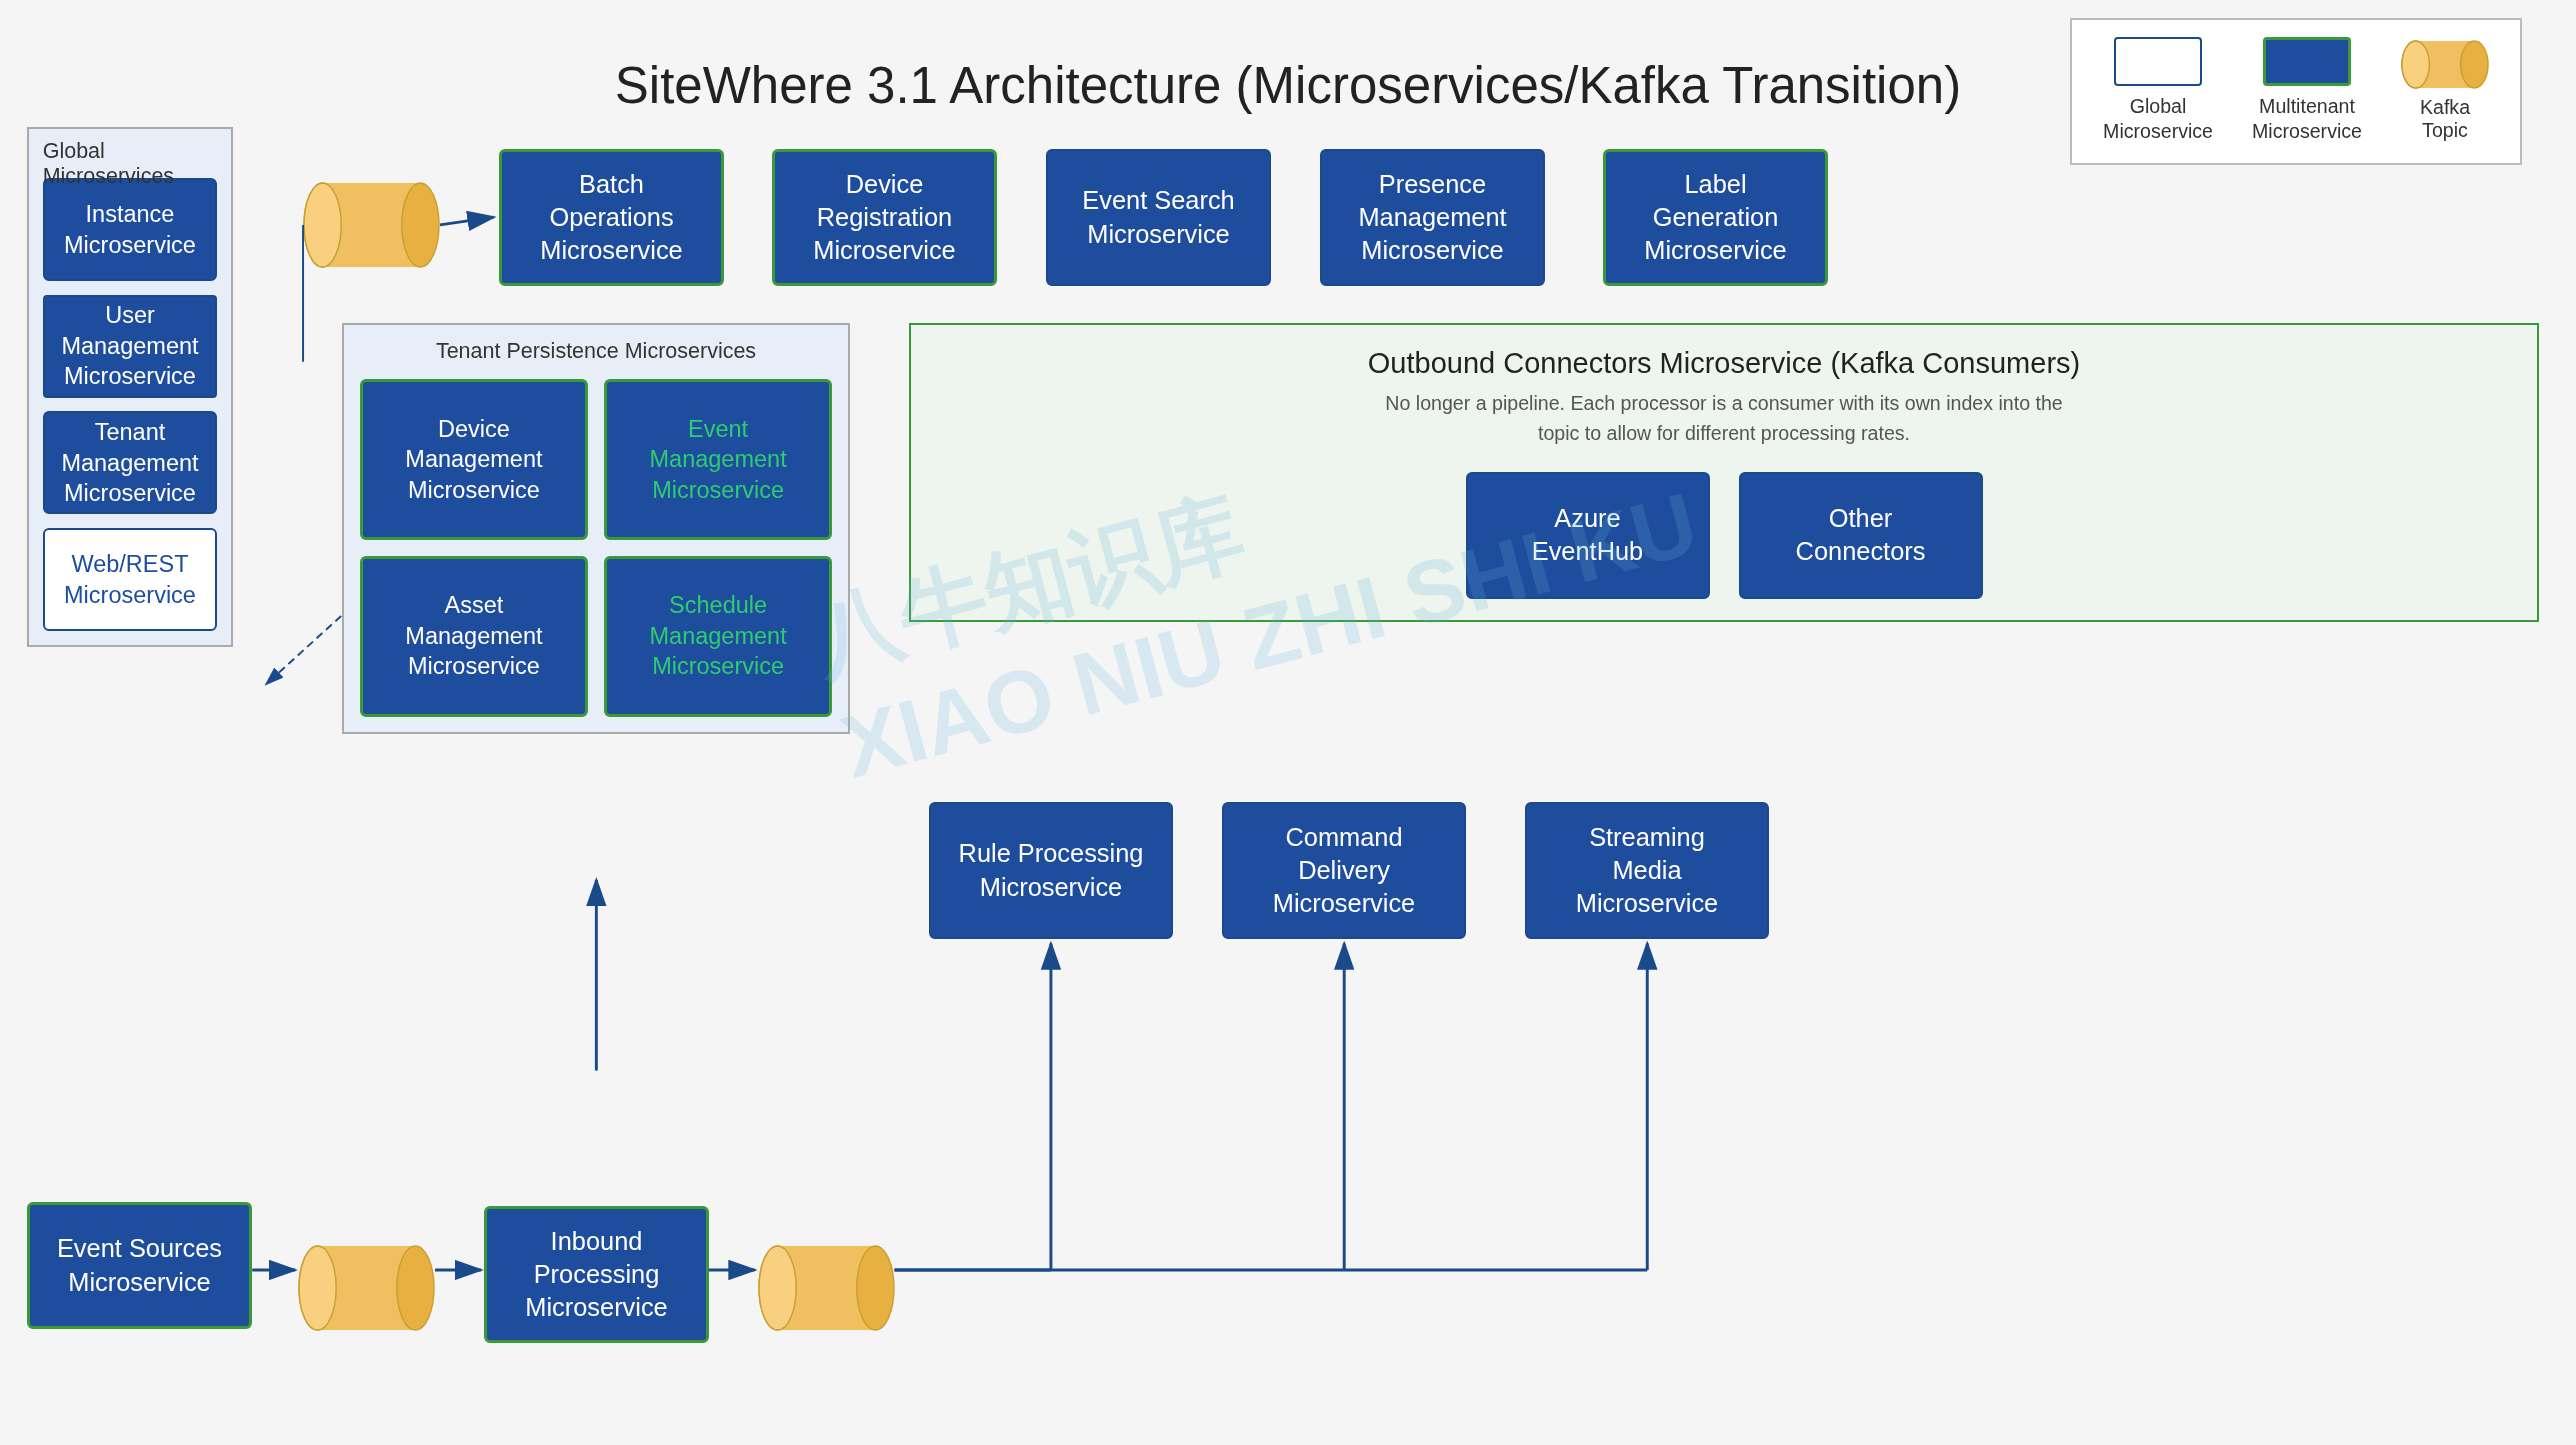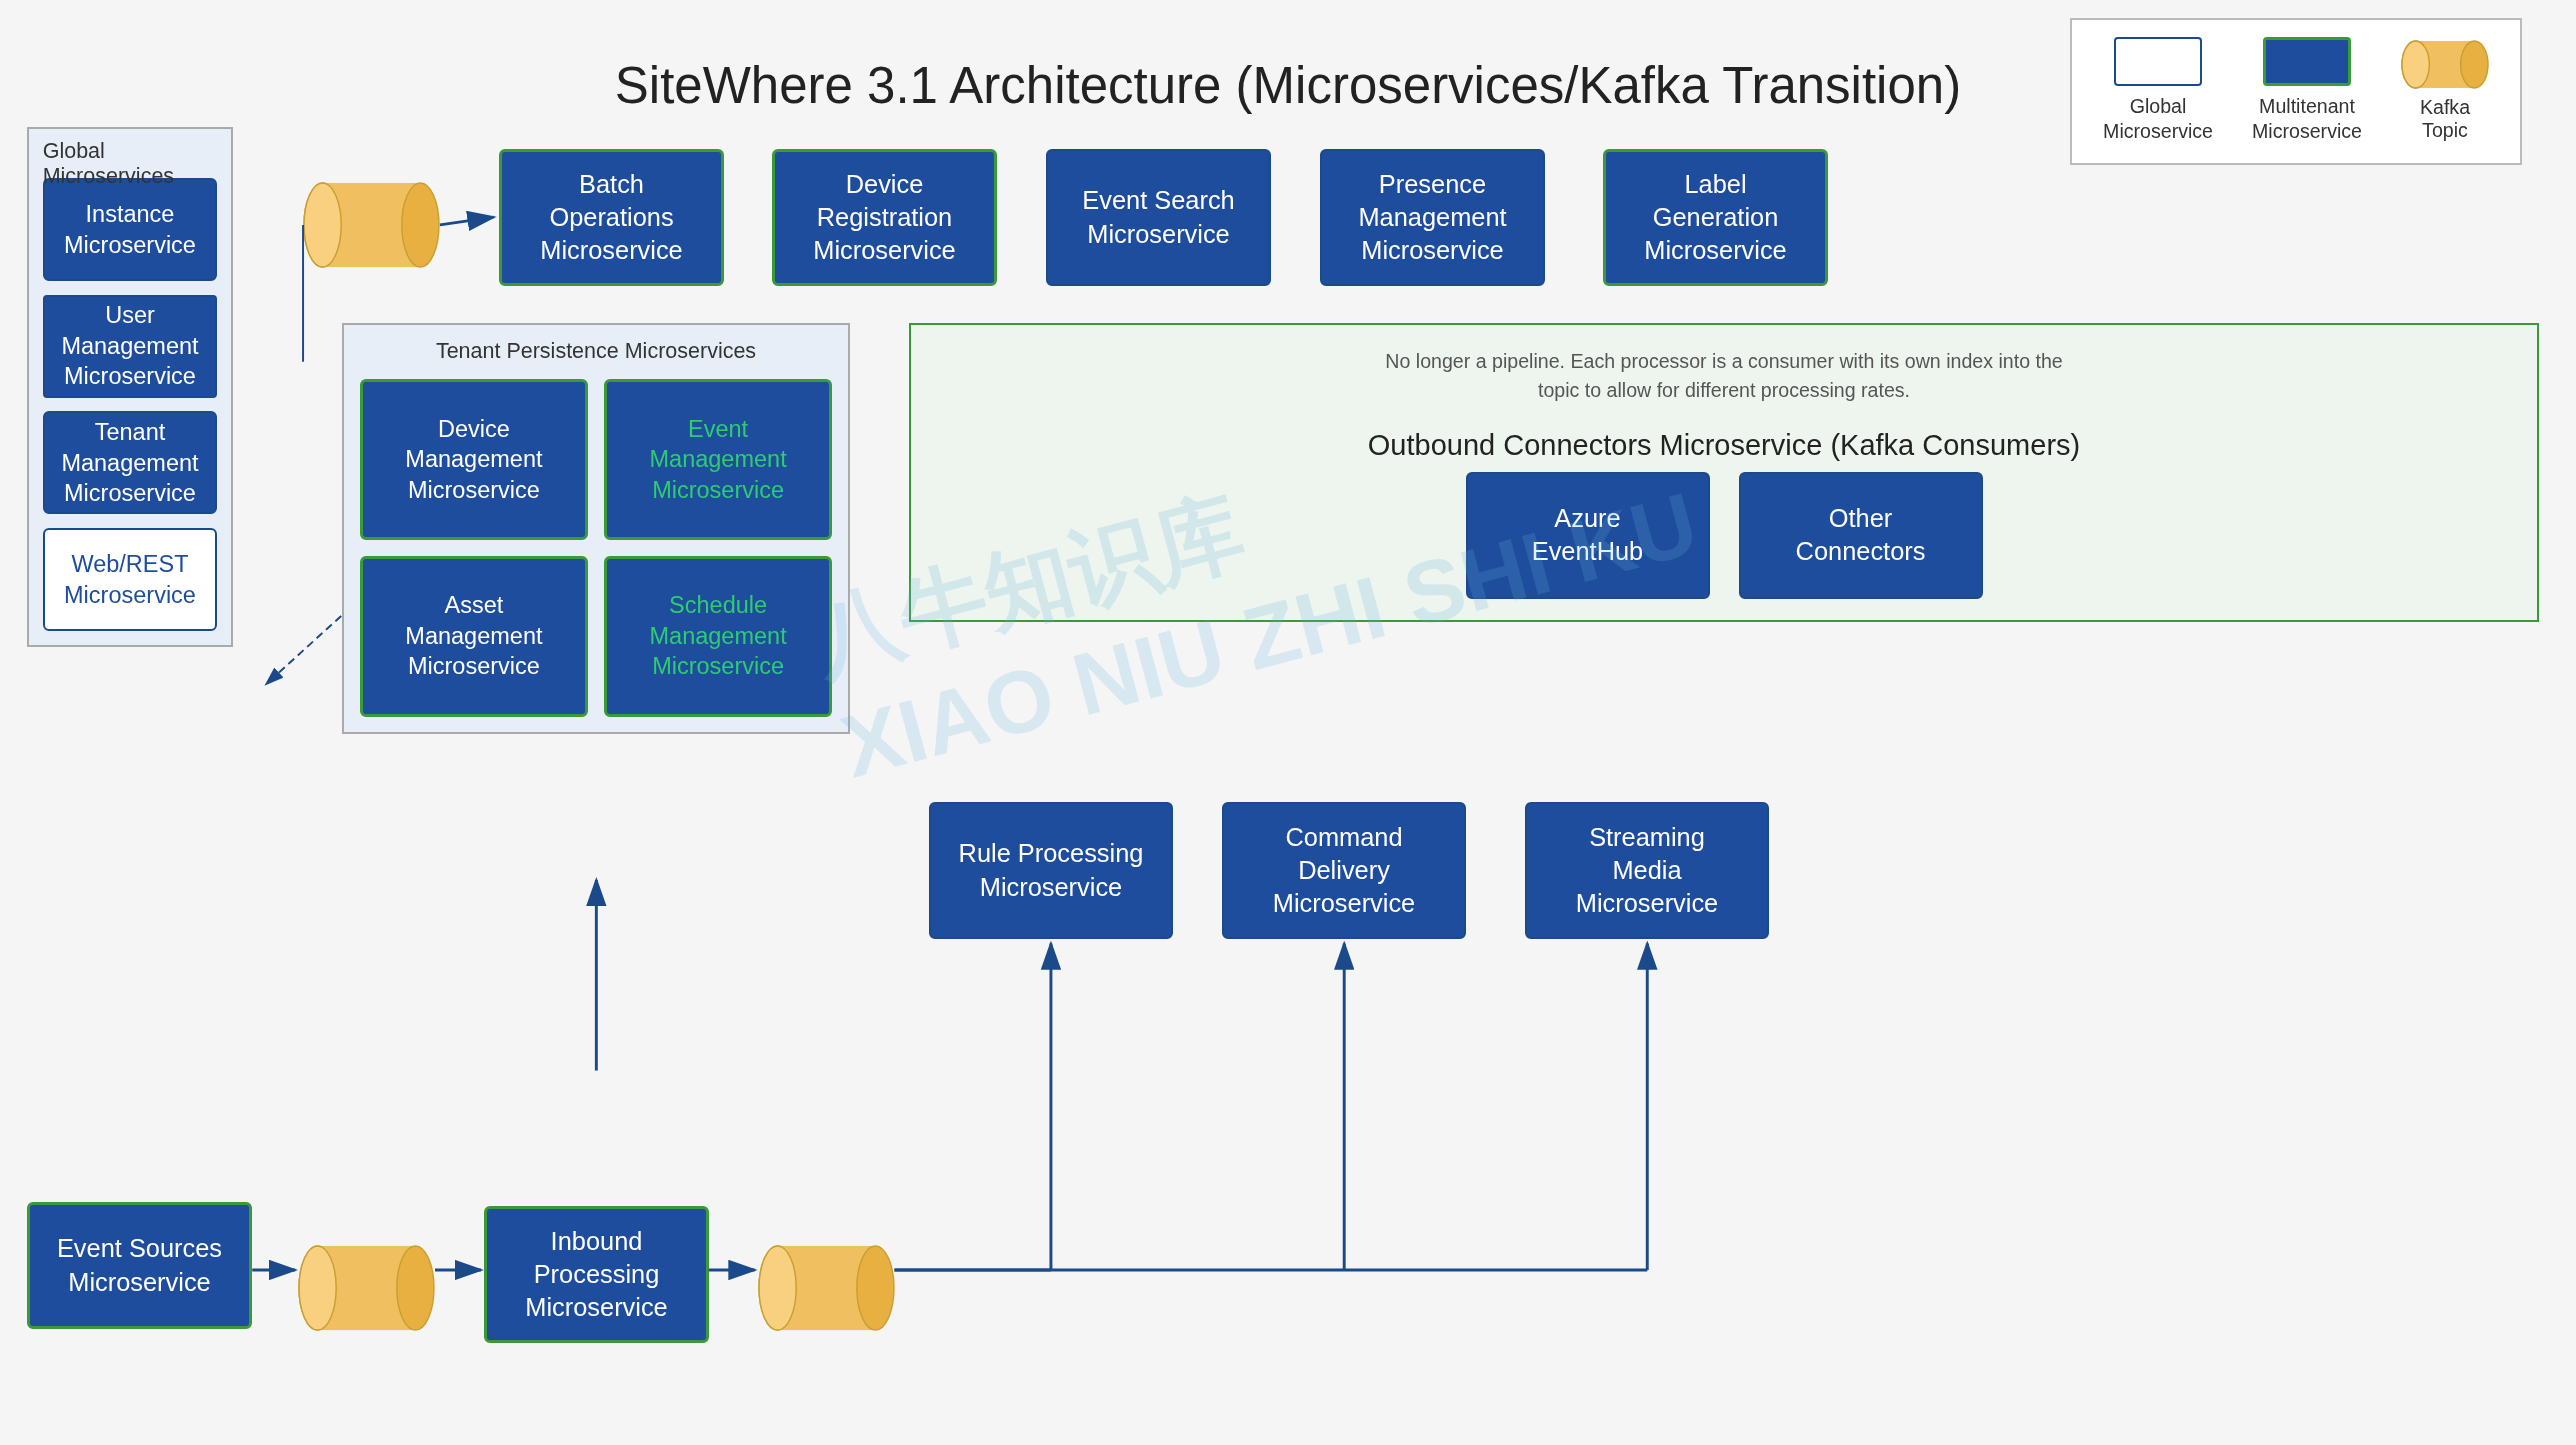--- a/index.html
+++ b/index.html
@@ -136,25 +136,25 @@
       <div style="background:#1e4d9e;color:white;border:3.9px solid #3a9a3a;border-radius:5.9px;display:flex;align-items:center;justify-content:center;text-align:center;font-size:23.5px;font-weight:500;line-height:1.3;padding:11.7px;height:161px;">
         Asset<br>Management<br>Microservice
       </div>
       <div style="background:#1e4d9e;color:#2ecc71;border:3.9px solid #3a9a3a;border-radius:5.9px;display:flex;align-items:center;justify-content:center;text-align:center;font-size:23.5px;font-weight:500;line-height:1.3;padding:11.7px;height:161px;">
         Schedule<br>Management<br>Microservice
       </div>
     </div>
   </div>
 
   <div style="position:absolute;top:323px;left:909px;right:37px;background:#eef4ee;border:2.9px solid #3a9a3a;padding:21.5px 27px;">
+    <div style="font-size:29px;text-align:center;color:#222;margin-bottom:9.8px;">
+      Outbound Connectors Microservice (Kafka Consumers)
+    </div>
     <div style="font-size:19.6px;text-align:center;color:#555;margin-bottom:23.5px;line-height:1.5;">
       No longer a pipeline. Each processor is a consumer with its own index into the<br>topic to allow for different processing rates.
-    </div>
-    <div style="font-size:29px;text-align:center;color:#222;margin-bottom:9.8px;">
-      Outbound Connectors Microservice (Kafka Consumers)
     </div>
     <div style="display:flex;gap:29px;justify-content:center;">
       <div style="background:#1e4d9e;color:white;border:2.9px solid #1a4a8a;border-radius:5.9px;display:flex;align-items:center;justify-content:center;text-align:center;font-size:25.4px;font-weight:500;line-height:1.3;padding:11.7px;width:244px;height:127px;">
         Azure<br>EventHub
       </div>
       <div style="background:#1e4d9e;color:white;border:2.9px solid #1a4a8a;border-radius:5.9px;display:flex;align-items:center;justify-content:center;text-align:center;font-size:25.4px;font-weight:500;line-height:1.3;padding:11.7px;width:244px;height:127px;">
         Other<br>Connectors
       </div>
     </div>
   </div>

